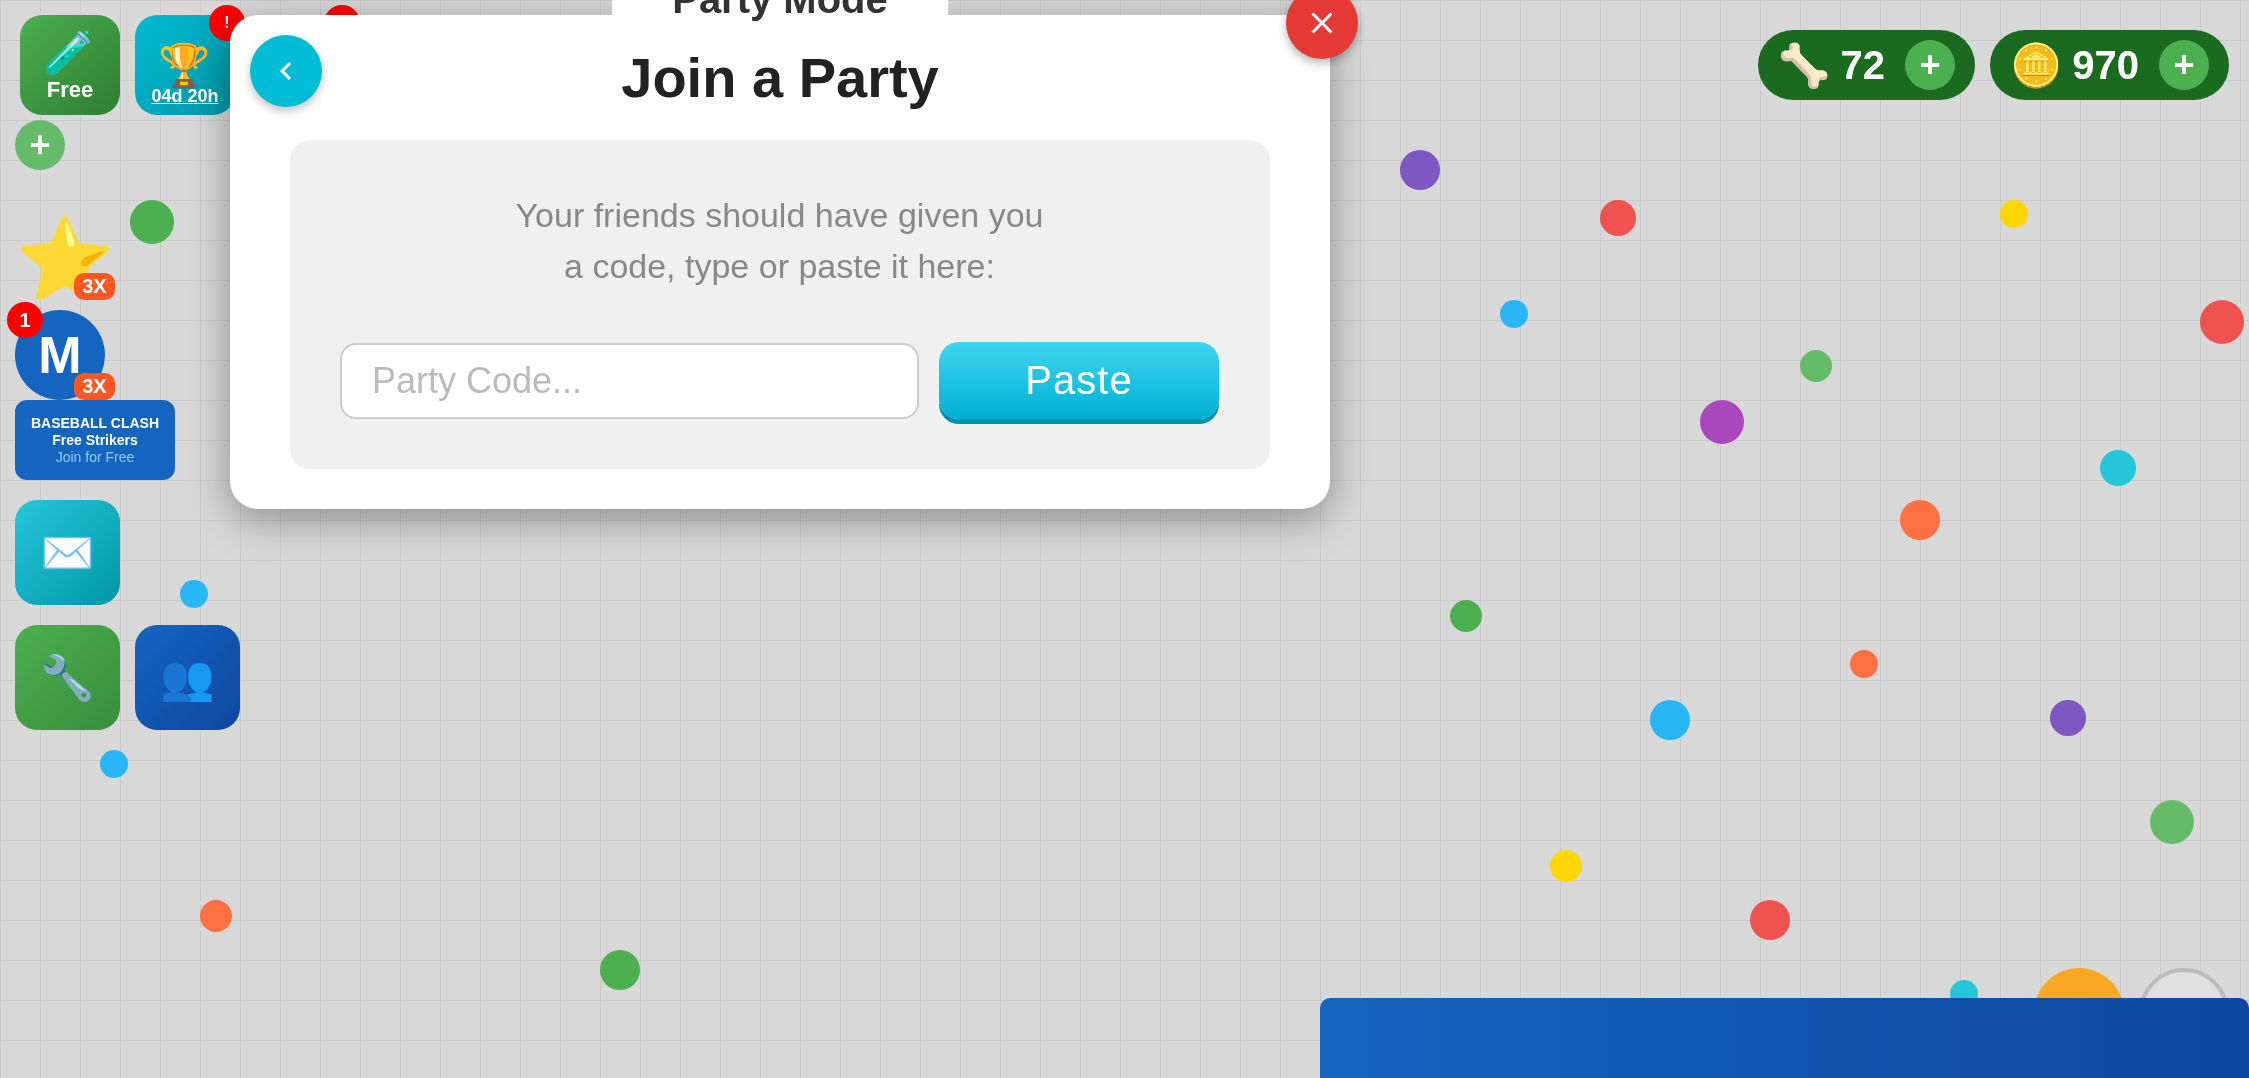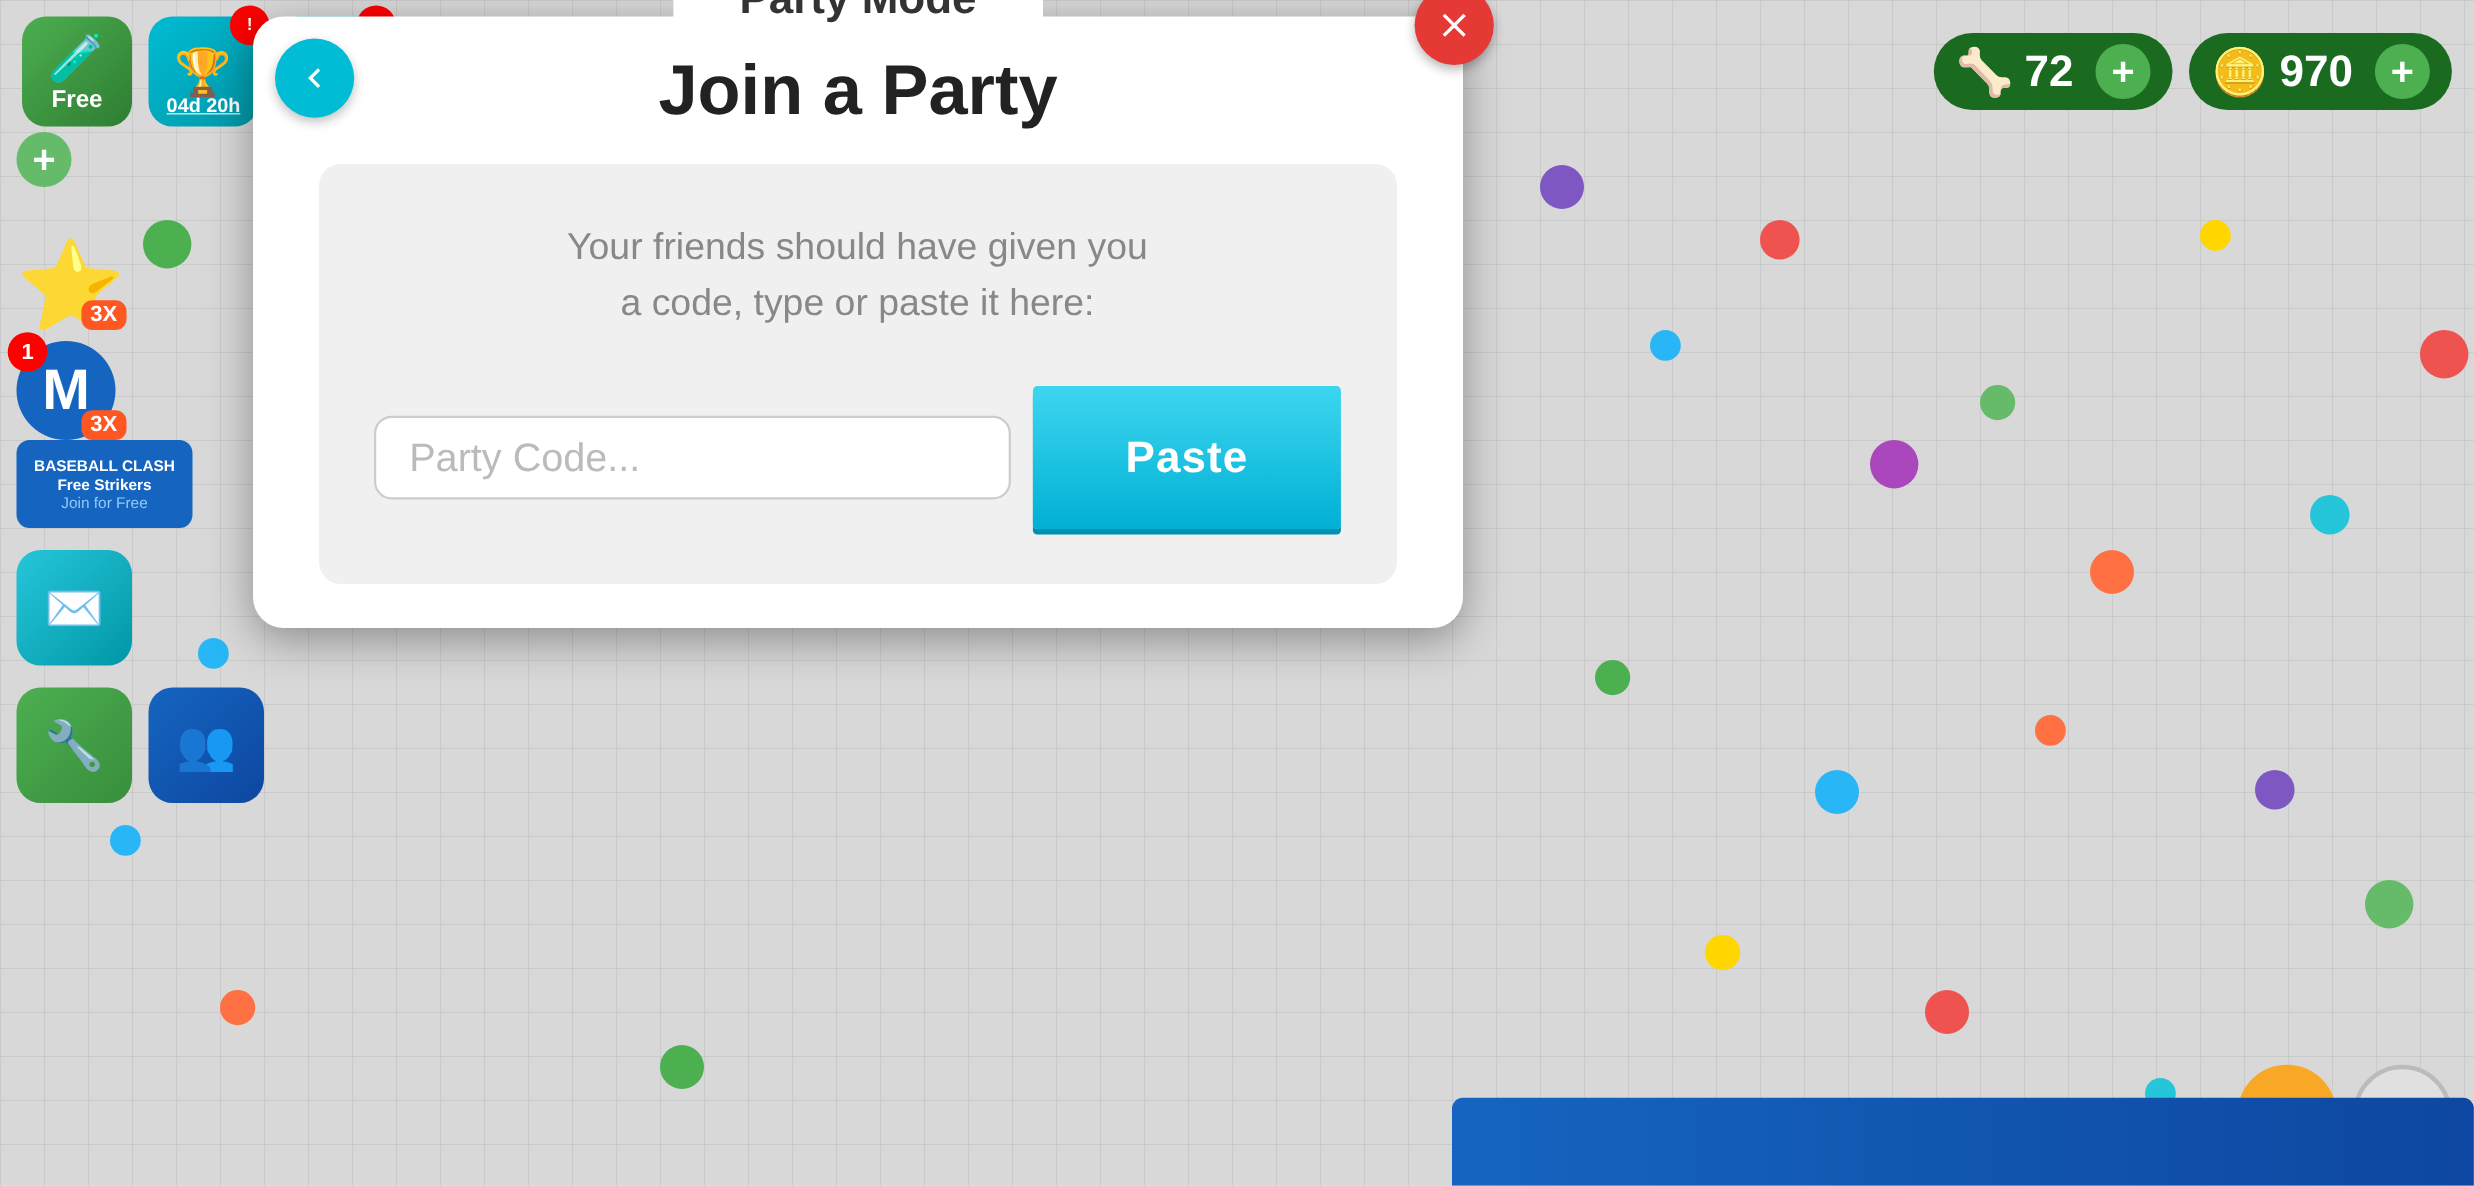--- a/index.html
+++ b/index.html
@@ -104,21 +104,21 @@
 
     .close-btn svg {
       width: 36px;
       height: 36px;
       fill: white;
     }
 
     
     .modal-title {
       text-align: center;
-      font-size: 64px;
+      font-size: 56px;
       font-weight: 900;
       color: #222;
       margin-bottom: 30px;
     }
 
     
     .inner-box {
       background: #f0f0f0;
       border-radius: 20px;
       padding: 50px 51px 50px 50px;
@@ -150,26 +150,26 @@
       outline: none;
     }
 
     .code-input::placeholder {
       color: #bbb;
       font-style: normal;
     }
 
     .paste-btn {
       width: 280px;
-      height: 130px;
+      height: 77px;
       background: linear-gradient(180deg, #3dd6f0 0%, #00b0d4 100%);
       border: none;
-      border-radius: 4px;
+      border-radius: 20px;
       font-size: 40px;
-      font-weight: 700;
+      font-weight: 400;
       color: #fff;
       cursor: pointer;
       box-shadow: 0 5px 0 #0090b0;
       letter-spacing: 1px;
     }
 
     
     .join-btn {
       display: block;
       margin: 0 auto;

